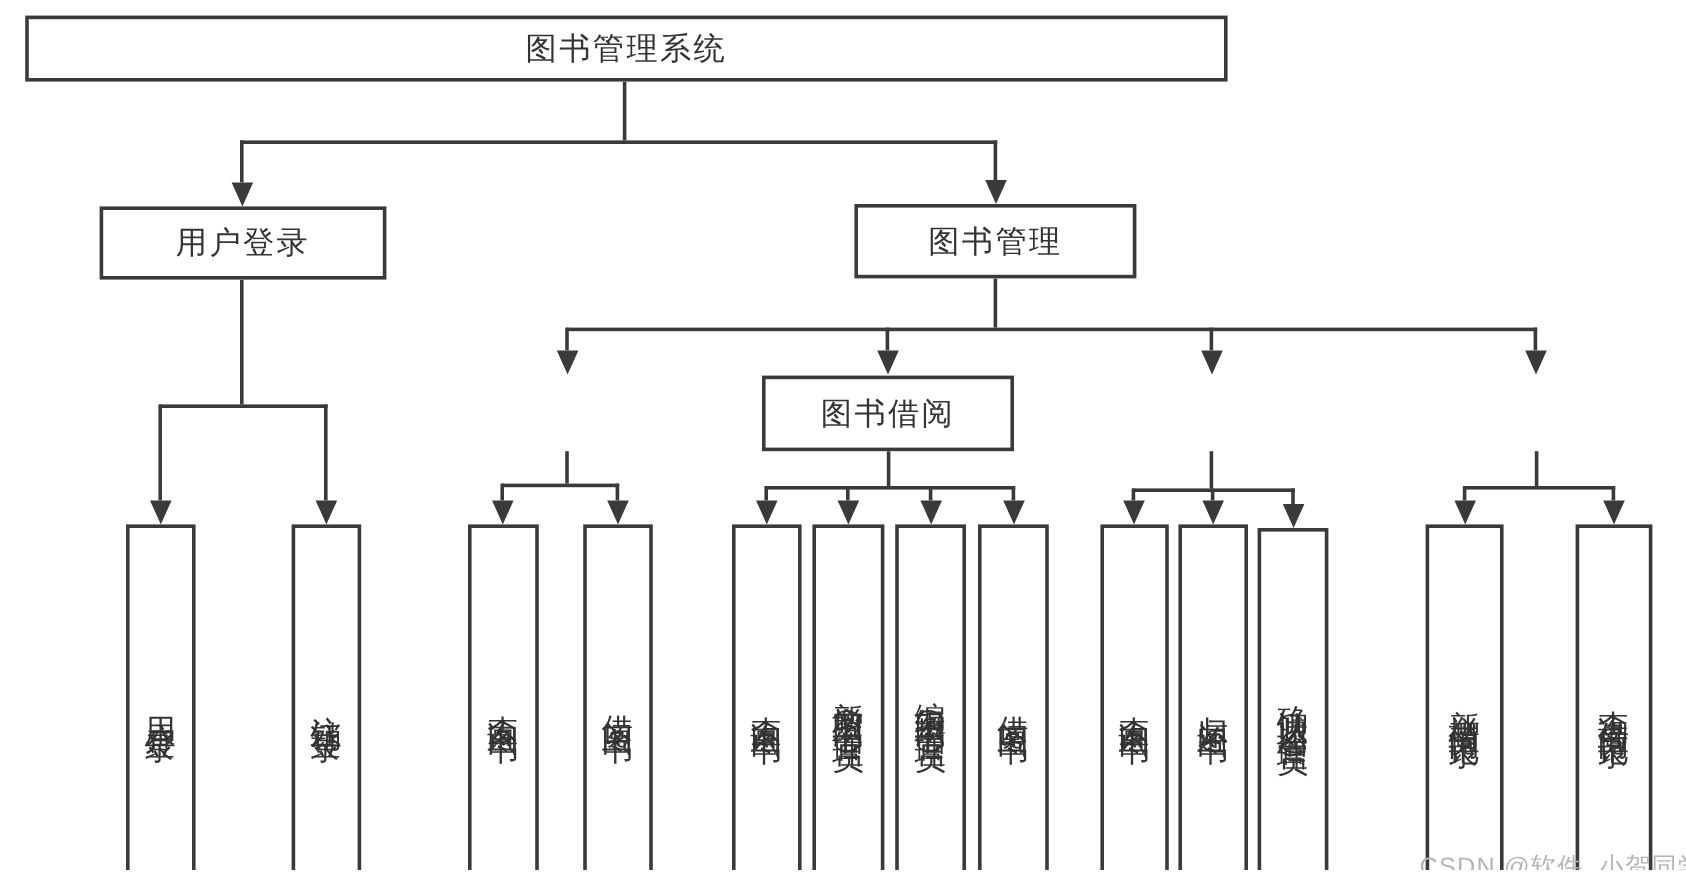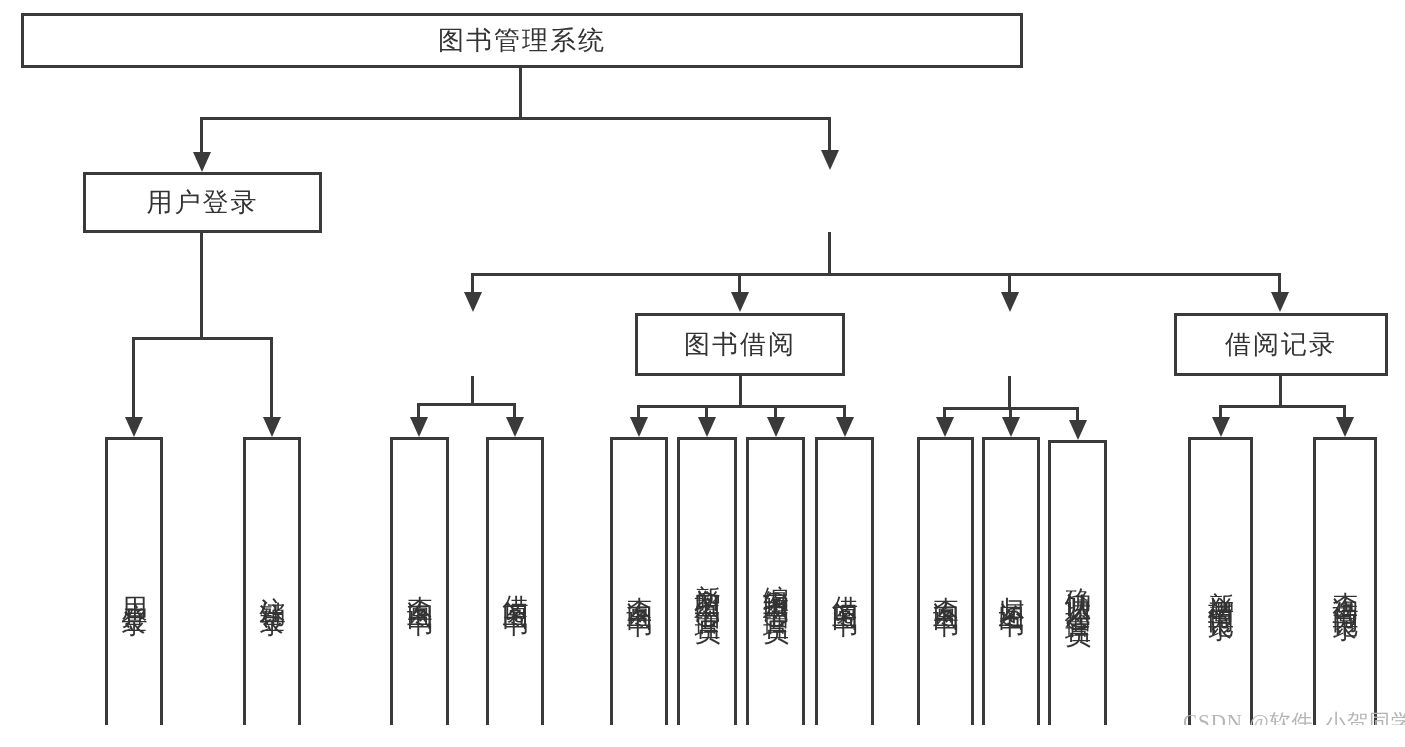--- a/index.html
+++ b/index.html
@@ -8,21 +8,21 @@
     --boxbg:#ffffff;
     --pagebg:#ffffff;
     --wm:#b5b5b5;
   }
   html,body{margin:0;padding:0;background:var(--pagebg);}
   #stage{
     position:relative;
     width:1405px;height:725px;
     background:var(--pagebg);
     overflow:hidden;
-    font-family:Liberation Serif, serif;
+    font-family:Liberation Sans, sans-serif;
   }
   .node{
     position:absolute;
     box-sizing:border-box;
     border:3px solid var(--line);
     background:var(--boxbg);
     display:flex;
     align-items:center;
     justify-content:center;
     font-size:26px;
@@ -66,41 +66,41 @@
   <div class="node" style="left:21px;top:13px;width:1002px;height:55px;">图书管理系统</div>
 
   <div class="vl" style="left:519px;top:68px;height:49px;"></div>
   <div class="hl" style="left:200px;top:117px;width:631px;"></div>
   <div class="vl" style="left:200px;top:117px;height:35px;"></div>
   <div class="ar" style="left:193px;top:152px;"></div>
   <div class="vl" style="left:828px;top:117px;height:33px;"></div>
   <div class="ar" style="left:821px;top:150px;"></div>
 
   <div class="node" style="left:83px;top:172px;width:239px;height:61px;">用户登录</div>
+  <div class="node" style="left:712px;top:170px;width:235px;height:62px;">图书管理</div>
 
   <div class="vl" style="left:200px;top:233px;height:104px;"></div>
   <div class="hl" style="left:133px;top:337px;width:140px;"></div>
   <div class="vl" style="left:132px;top:337px;height:80px;"></div>
   <div class="ar" style="left:125px;top:417px;"></div>
   <div class="vl" style="left:270px;top:337px;height:80px;"></div>
   <div class="ar" style="left:263px;top:417px;"></div>
 
   <div class="vl" style="left:828px;top:232px;height:41px;"></div>
   <div class="hl" style="left:472px;top:273px;width:809px;"></div>
   <div class="vl" style="left:471px;top:273px;height:19px;"></div>
   <div class="ar" style="left:464px;top:292px;"></div>
   <div class="vl" style="left:738px;top:273px;height:19px;"></div>
   <div class="ar" style="left:731px;top:292px;"></div>
   <div class="vl" style="left:1008px;top:273px;height:19px;"></div>
   <div class="ar" style="left:1001px;top:292px;"></div>
   <div class="vl" style="left:1278px;top:273px;height:19px;"></div>
   <div class="ar" style="left:1271px;top:292px;"></div>
 
   <div class="node" style="left:635px;top:313px;width:210px;height:63px;">图书借阅</div>
-  <div class="node" style="left:1174px;top:313px;width:214px;height:63px;">借阅记录</div>
 
   <div class="vl" style="left:471px;top:376px;height:27px;"></div>
   <div class="hl" style="left:418px;top:403px;width:98px;"></div>
   <div class="vl" style="left:417px;top:403px;height:14px;"></div>
   <div class="ar" style="left:410px;top:417px;"></div>
   <div class="vl" style="left:513px;top:403px;height:14px;"></div>
   <div class="ar" style="left:506px;top:417px;"></div>
 
   <div class="vl" style="left:739px;top:376px;height:29px;"></div>
   <div class="hl" style="left:638px;top:405px;width:208px;"></div>

